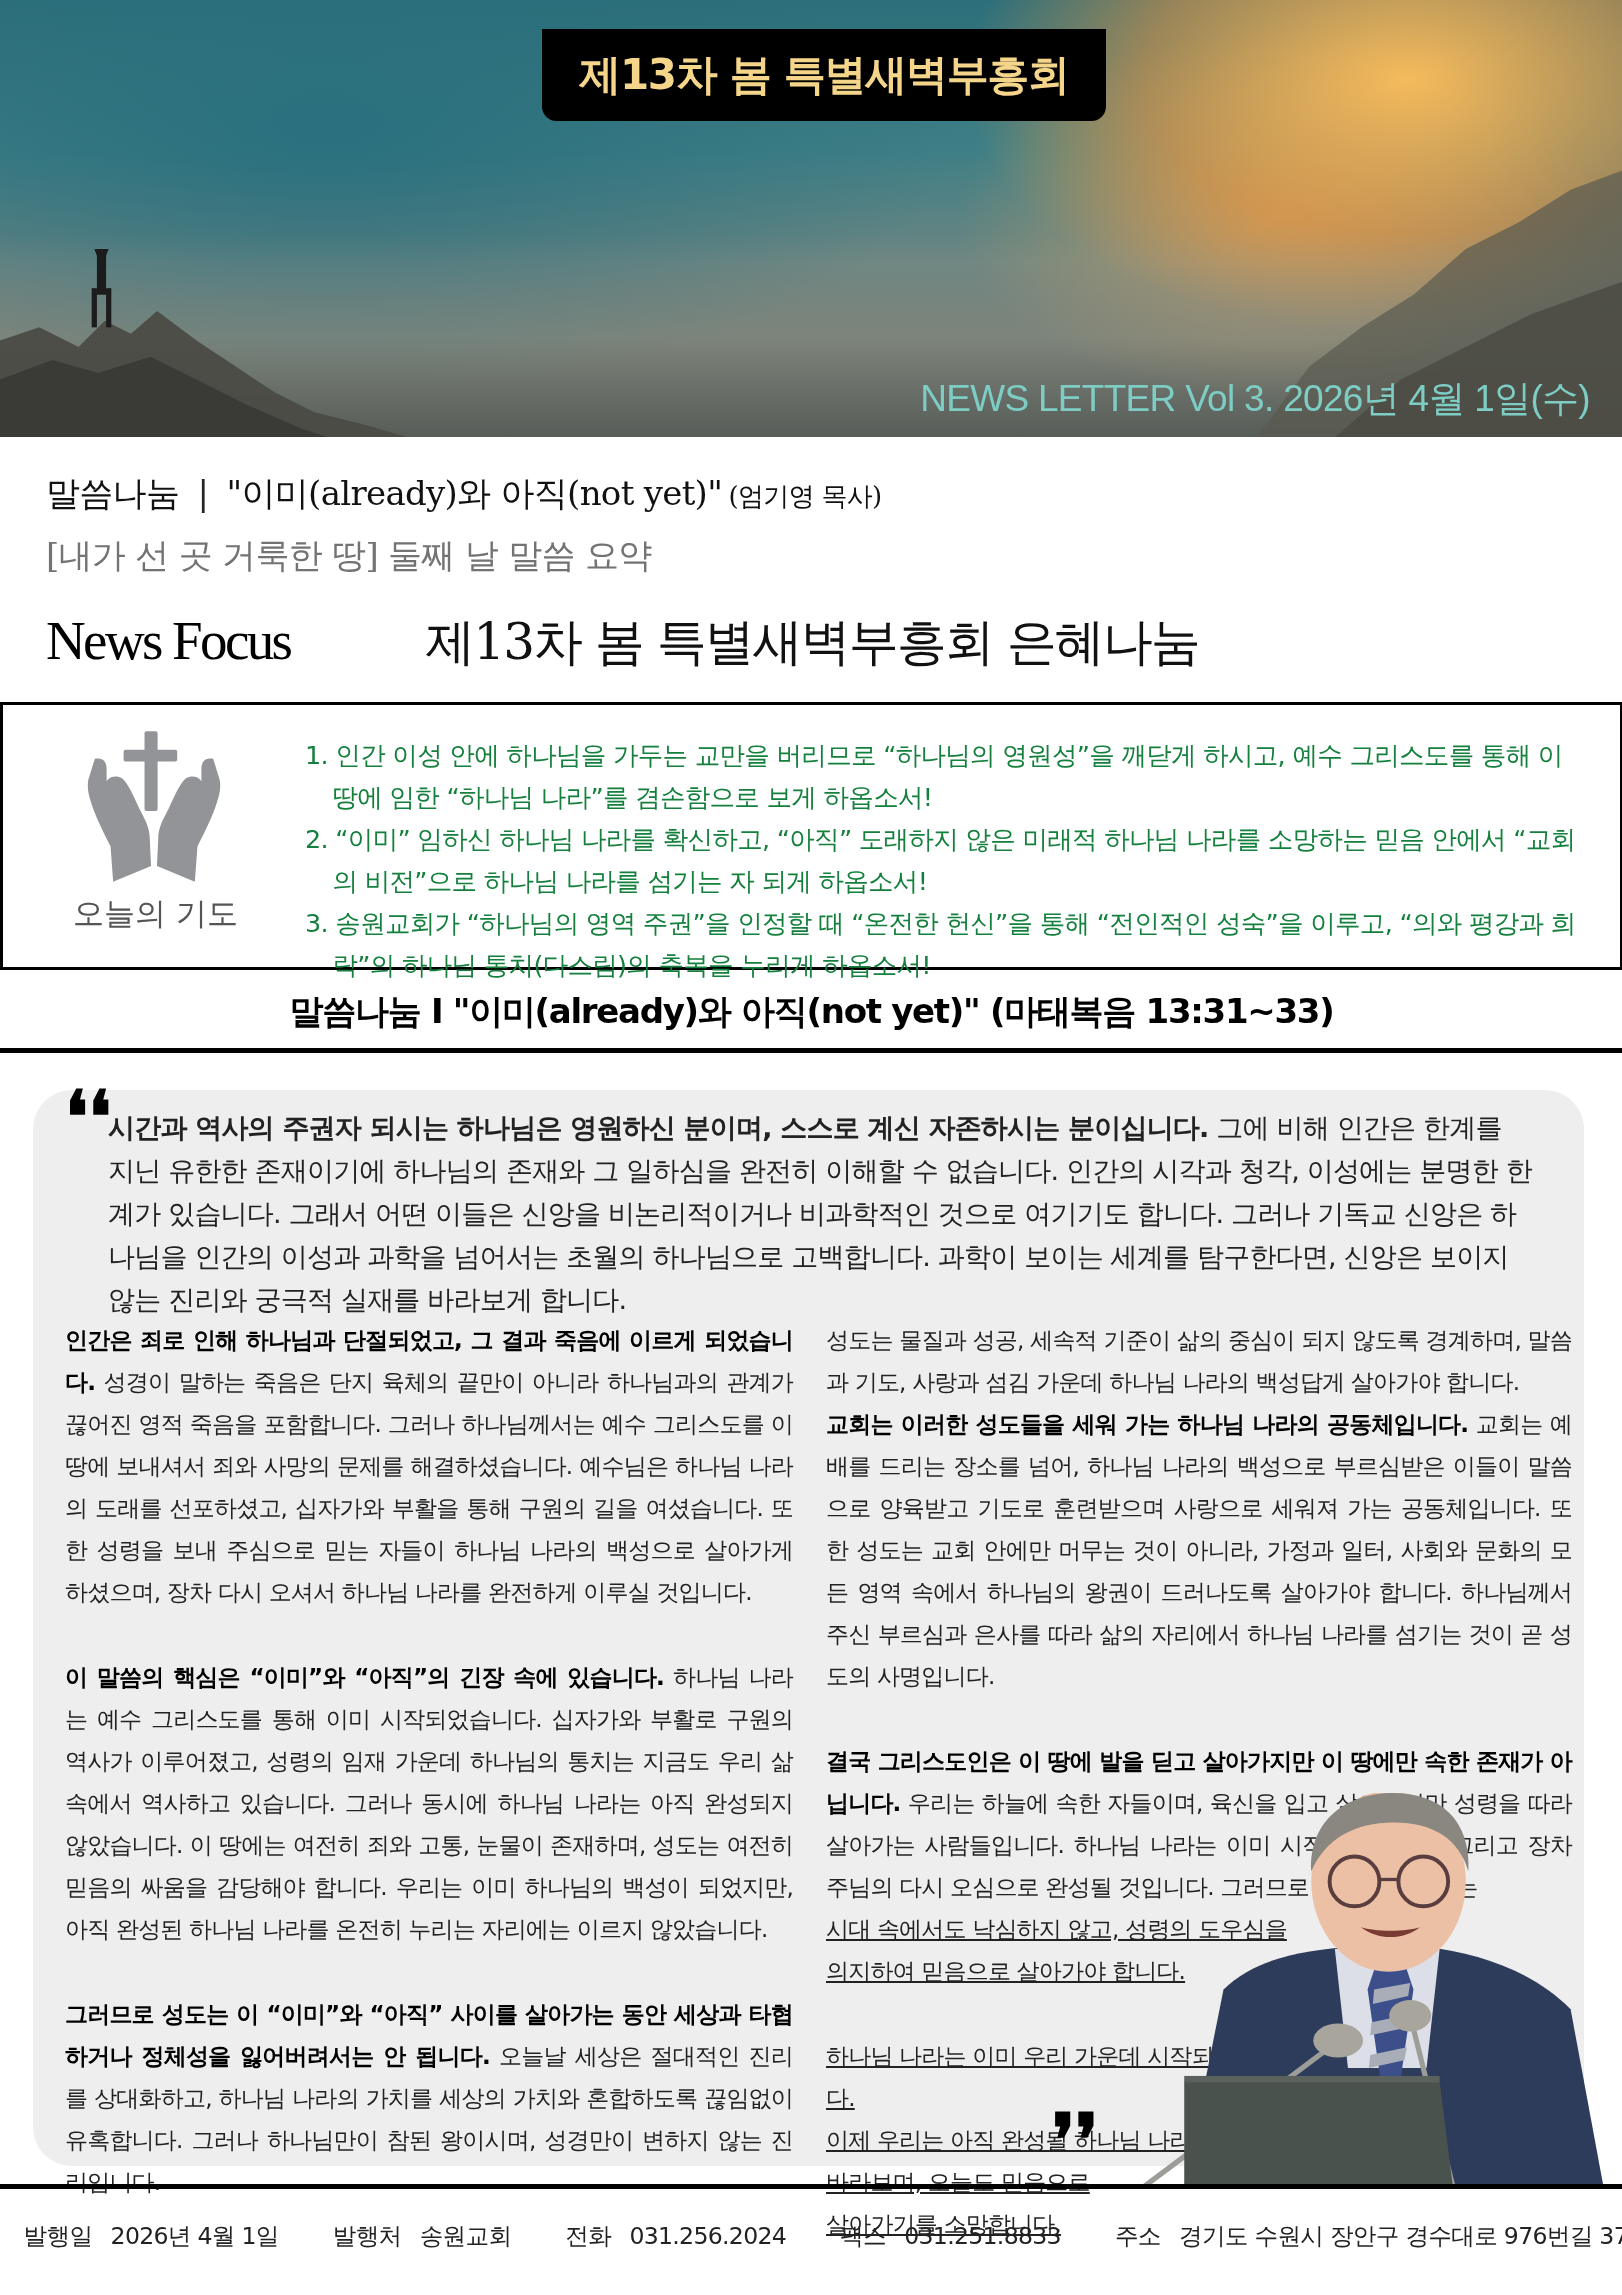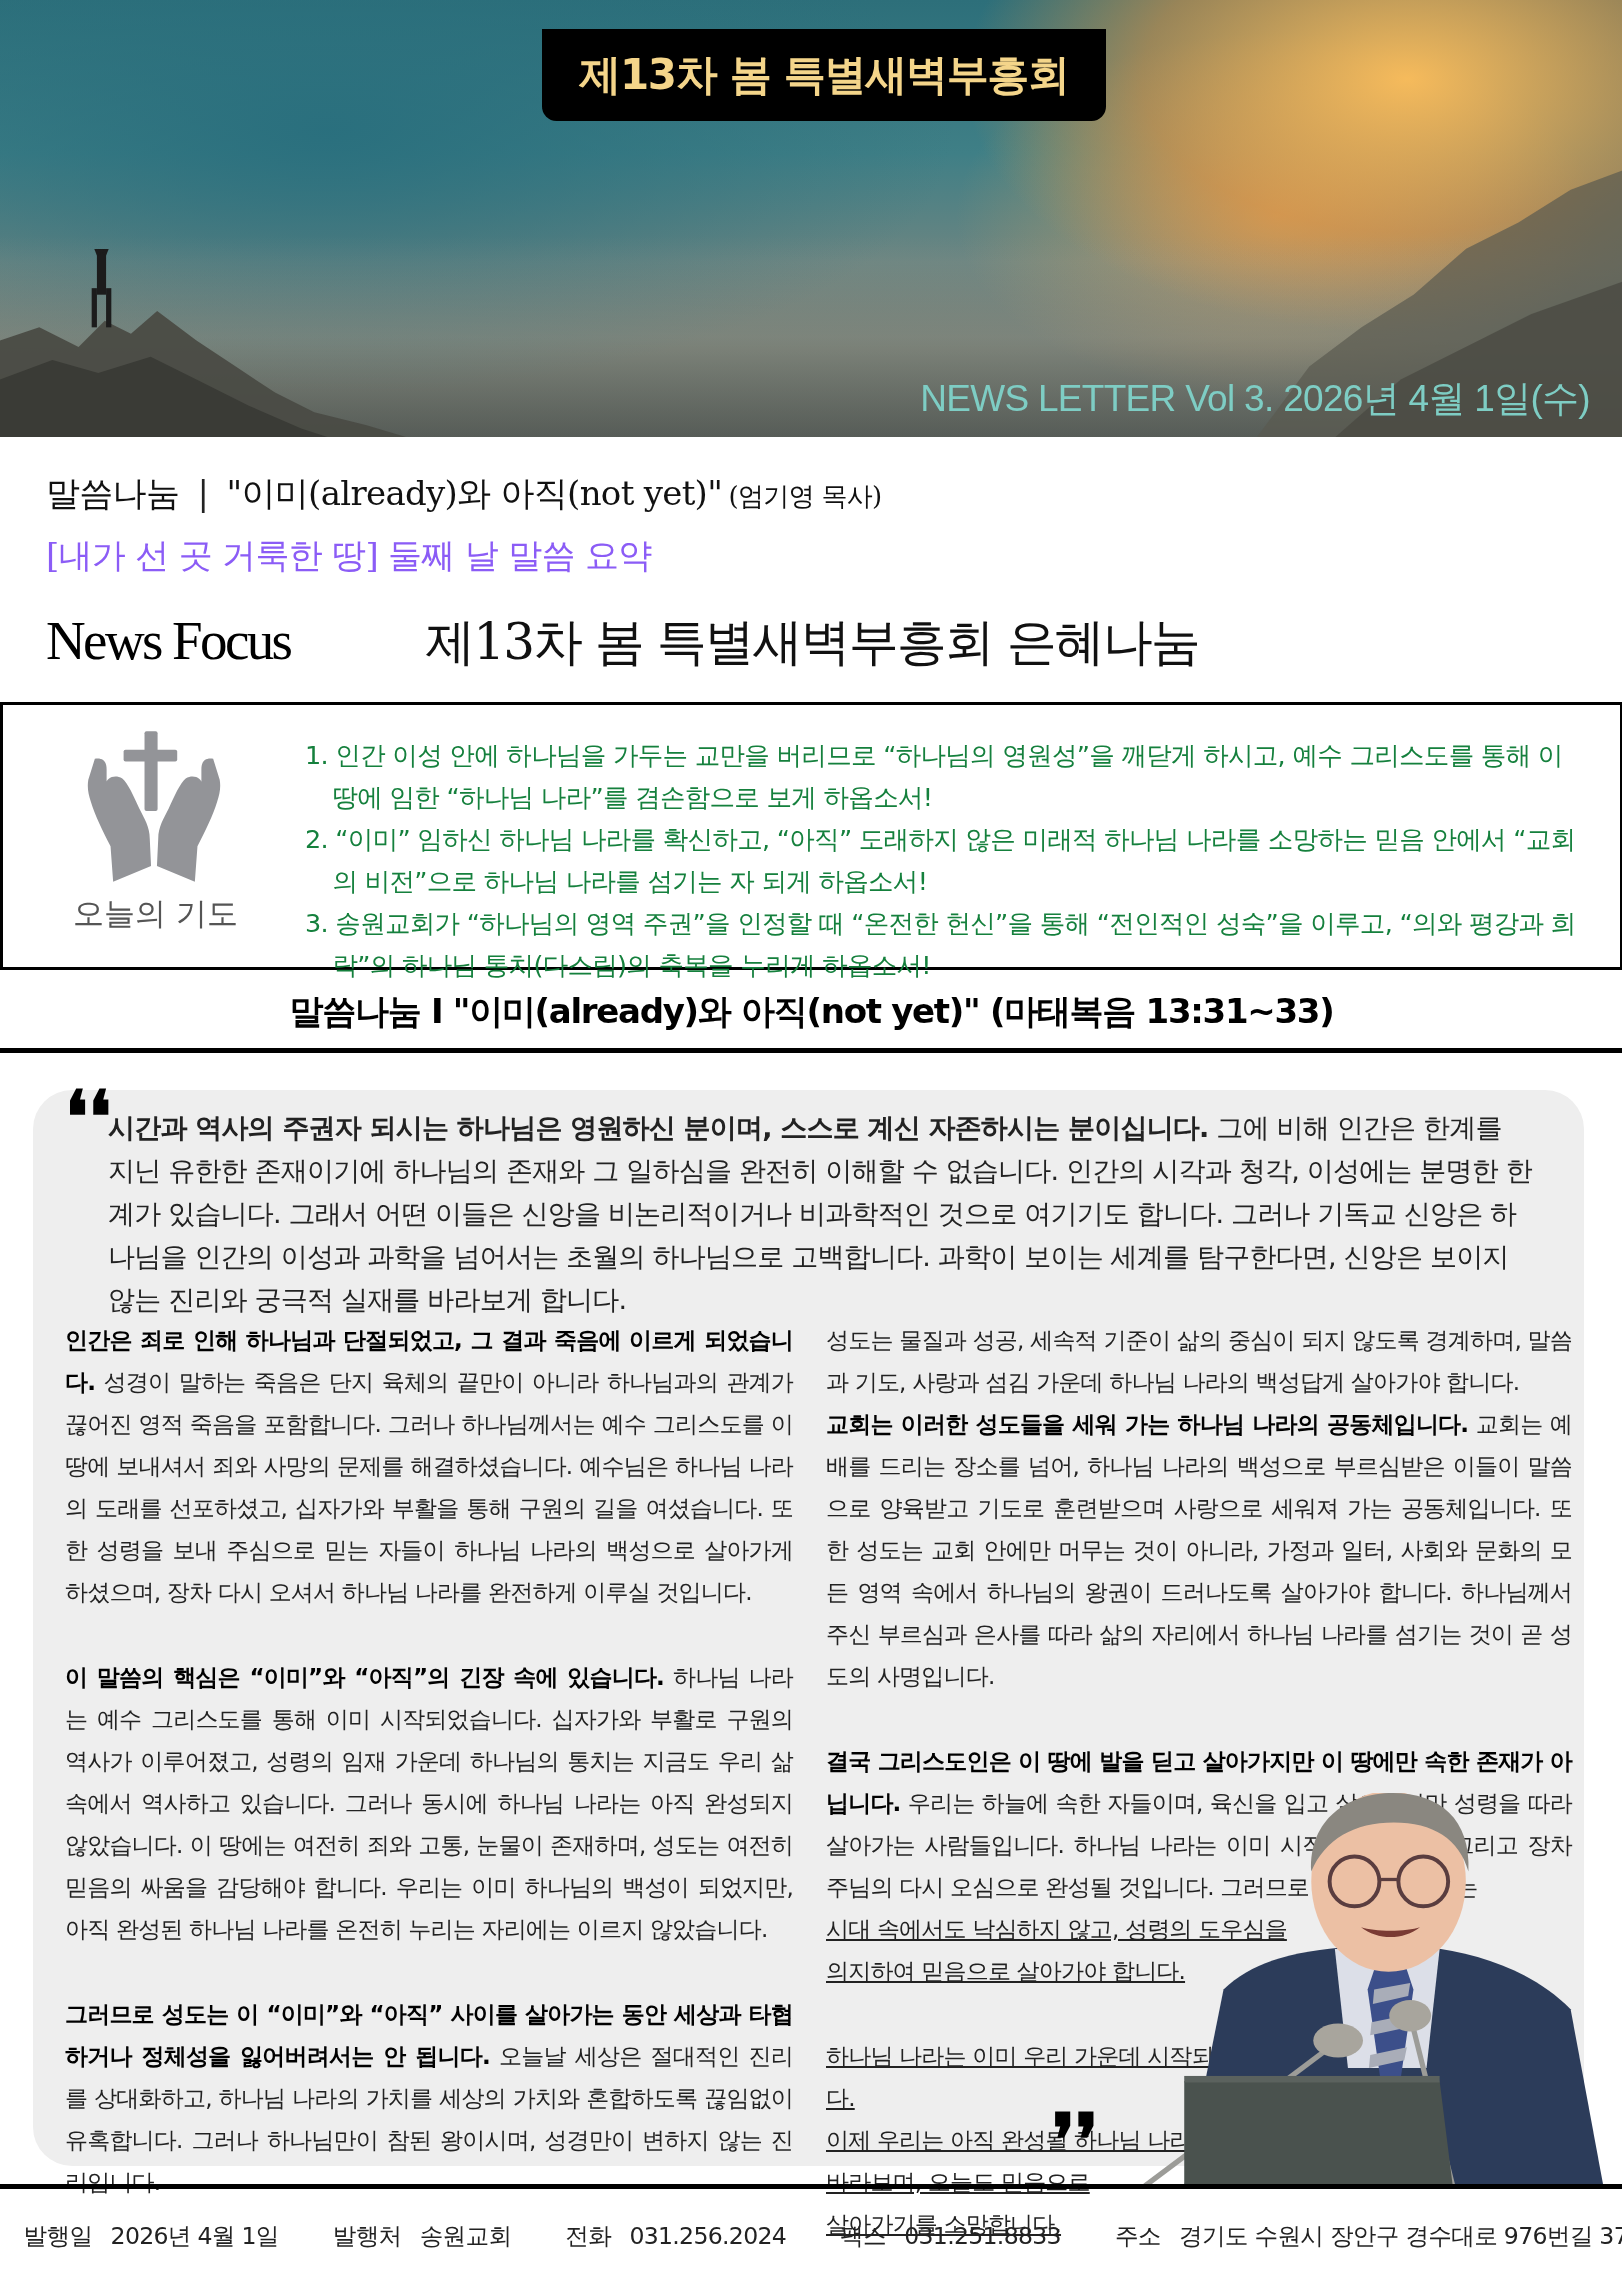--- a/index.html
+++ b/index.html
@@ -48,21 +48,21 @@
 
   
   .hdr1 {
     position: absolute; left: 46px; top: 471px; font-family: "DejaVu Serif", serif;
     font-size: 34px; color: #111; white-space: nowrap; letter-spacing: -0.7px;
   }
   .hdr1 .sep { margin: 0 18.3px; color: #222; }
   .hdr1 .author { font-size: 26px; margin-left: 6.5px; }
   .hdr2 {
     position: absolute; left: 46px; top: 533px; font-family: "DejaVu Serif", serif;
-    font-size: 34px; color: #8b5cf6; white-space: nowrap; letter-spacing: -0.7px;
+    font-size: 34px; color: #737373; white-space: nowrap; letter-spacing: -0.7px;
   }
   .focus-row { position: absolute; left: 46px; top: 609px; white-space: nowrap; }
   .focus-label {
     font-family: "Liberation Serif", serif; font-size: 55px; letter-spacing: -2.6px; color: #000;
     display: inline-block; width: 376px;
   }
   .focus-title {
     font-family: "DejaVu Serif", serif; font-size: 50px; color: #111; letter-spacing: -2px;
     display: inline-block;
   }

